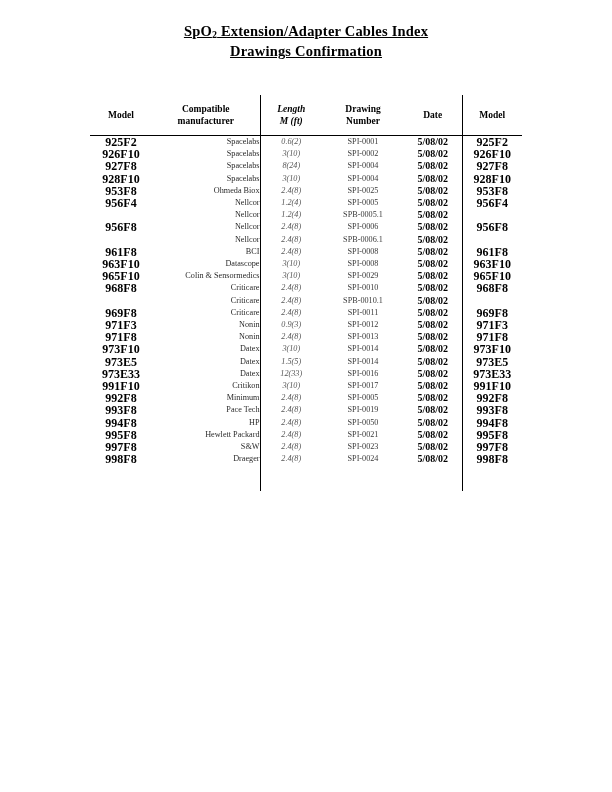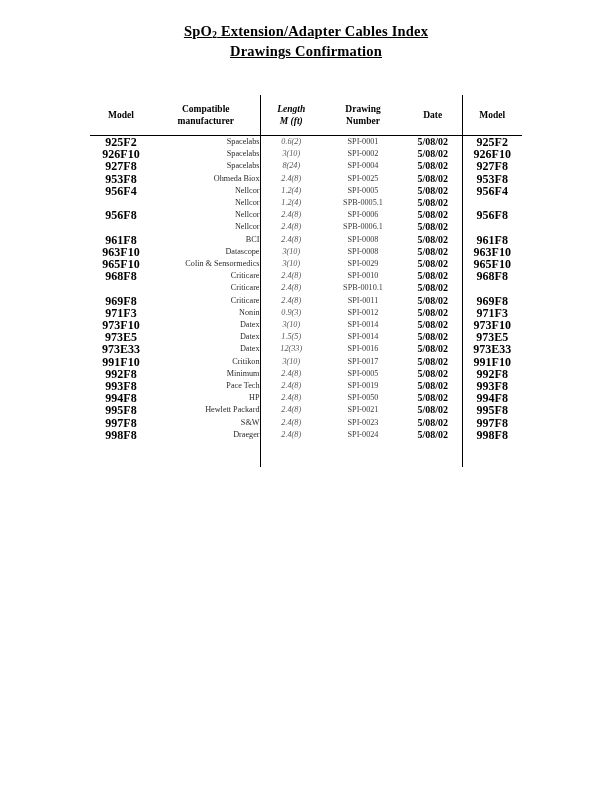--- a/index.html
+++ b/index.html
@@ -178,20 +178,28 @@
         </tr>
         <tr>
           <td class="model">927F8</td>
           <td class="manu">Spacelabs</td>
           <td class="len vrule-left">8(24)</td>
           <td class="draw">SPI-0004</td>
           <td class="date vrule-right">5/08/02</td>
           <td class="modelr">927F8</td>
         </tr>
         <tr>
+          <td class="model">928F10</td>
+          <td class="manu">Spacelabs</td>
+          <td class="len vrule-left">3(10)</td>
+          <td class="draw">SPI-0004</td>
+          <td class="date vrule-right">5/08/02</td>
+          <td class="modelr">928F10</td>
+        </tr>
+        <tr>
           <td class="model">953F8</td>
           <td class="manu">Ohmeda Biox</td>
           <td class="len vrule-left">2.4(8)</td>
           <td class="draw">SPI-0025</td>
           <td class="date vrule-right">5/08/02</td>
           <td class="modelr">953F8</td>
         </tr>
         <tr>
           <td class="model">956F4</td>
           <td class="manu">Nellcor</td>
@@ -272,20 +280,28 @@
           <td class="date vrule-right">5/08/02</td>
           <td class="modelr">969F8</td>
         </tr>
         <tr>
           <td class="model">971F3</td>
           <td class="manu">Nonin</td>
           <td class="len vrule-left">0.9(3)</td>
           <td class="draw">SPI-0012</td>
           <td class="date vrule-right">5/08/02</td>
           <td class="modelr">971F3</td>
+        </tr>
+        <tr>
+          <td class="model">971F8</td>
+          <td class="manu">Nonin</td>
+          <td class="len vrule-left">2.4(8)</td>
+          <td class="draw">SPI-0013</td>
+          <td class="date vrule-right">5/08/02</td>
+          <td class="modelr">971F8</td>
         </tr>
         <tr>
           <td class="model">973F10</td>
           <td class="manu">Datex</td>
           <td class="len vrule-left">3(10)</td>
           <td class="draw">SPI-0014</td>
           <td class="date vrule-right">5/08/02</td>
           <td class="modelr">973F10</td>
         </tr>
         <tr>

